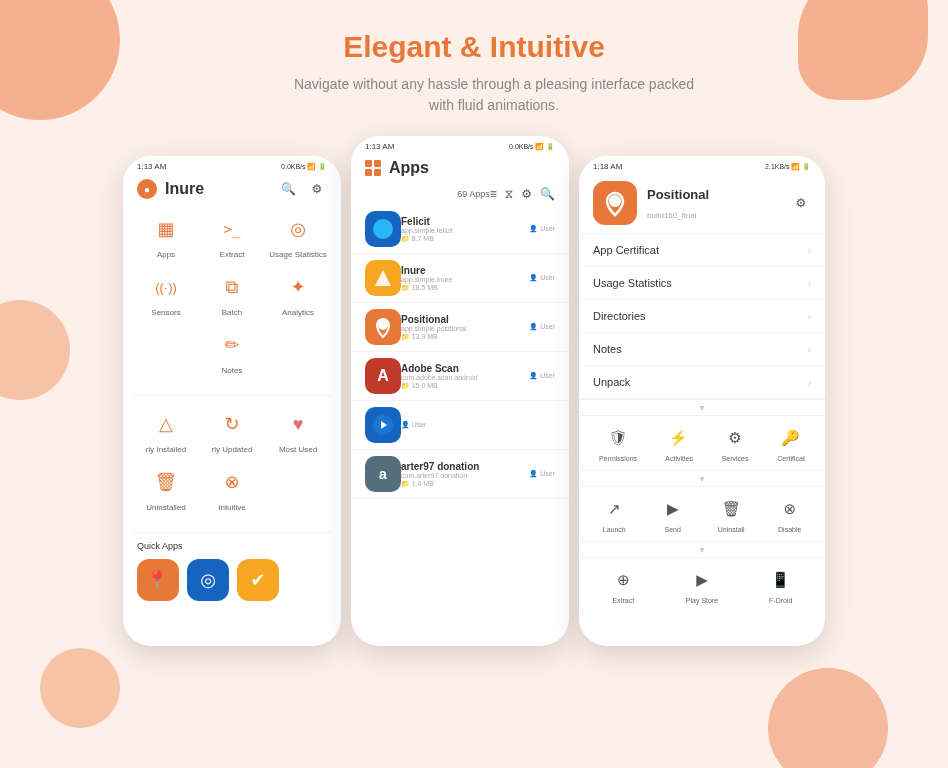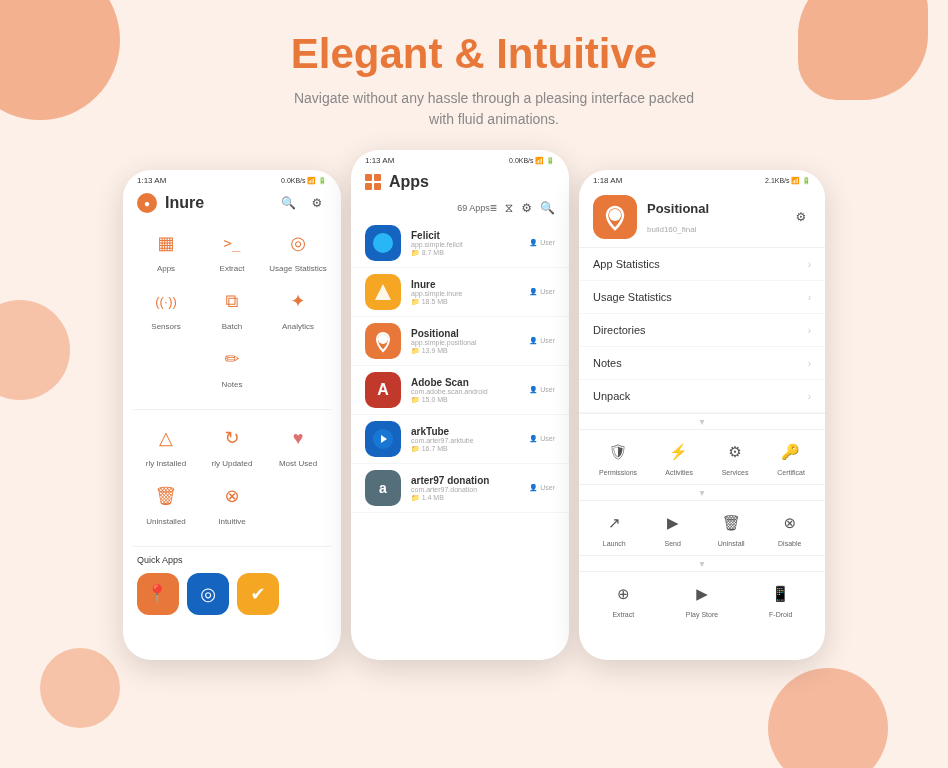--- a/index.html
+++ b/index.html
@@ -26,21 +26,21 @@
     .blob-bl { width: 80px; height: 80px; bottom: 40px; left: 40px; opacity: 0.5; }
 
     
     .header {
       text-align: center;
       padding: 30px 0 20px;
       position: relative;
       z-index: 10;
     }
     .header h1 {
-      font-size: 42px;
+      font-size: 30px;
       font-weight: 800;
       color: #e8783a;
       margin-bottom: 10px;
     }
     .header p {
       font-size: 14px;
       color: #888;
       line-height: 1.5;
       margin-left: 40px;
     }
@@ -182,21 +182,21 @@
       display: flex;
       gap: 8px;
       color: #555;
       font-size: 12px;
     }
     .app-list-item {
       display: flex;
       align-items: center;
       padding: 6px 14px;
       border-bottom: 1px solid #f5f5f5;
-      gap: 10px;
+      gap: 0;
     }
     .app-list-icon {
       width: 36px;
       height: 36px;
       border-radius: 10px;
       display: flex;
       align-items: center;
       justify-content: center;
       font-size: 18px;
       flex-shrink: 0;
@@ -479,27 +479,20 @@
       <div class="app-list-right">👤 User</div>
     </div>
 
     <div class="app-list-item">
       <div class="app-list-icon" style="background:#1565C0;">
         <svg width="24" height="24" viewBox="0 0 24 24">
             <path d="M12 22C17.523 22 22 17.523 22 12S17.523 2 12 2 2 6.477 2 12s4.477 10 10 10z" fill="#1976D2"></path>
             <path d="M16 12L10 8v8l6-4z" fill="#fff"></path>
           </svg>
       </div>
-      <div class="app-list-info">
-        <div class="app-list-name">arkTube</div>
-        <div class="app-list-pkg">com.arter97.arktube</div>
-        <div class="app-list-meta">
-          <span class="app-list-size">📁 16.7 MB</span>
-        </div>
-      </div>
       <div class="app-list-right">👤 User</div>
     </div>
 
     <div class="app-list-item">
       <div class="app-list-icon" style="background:#546E7A; color:#fff; font-size:14px; font-weight:bold;">a</div>
       <div class="app-list-info">
         <div class="app-list-name">arter97 donation</div>
         <div class="app-list-pkg">com.arter97.donation</div>
         <div class="app-list-meta">
           <span class="app-list-size">📁 1.4 MB</span>
@@ -526,21 +519,21 @@
           </svg>
       </div>
       <div class="app-detail-info">
         <div class="app-detail-name">Positional</div>
         <div class="app-detail-pkg">build160_final</div>
       </div>
       <div class="icon-btn">⚙</div>
     </div>
 
     <div class="detail-menu-item">
-      <span class="detail-menu-label">App Statistics</span>
+      <span class="detail-menu-label">App Certificat</span>
       <span class="chevron">›</span>
     </div>
     <div class="detail-menu-item">
       <span class="detail-menu-label">Usage Statistics</span>
       <span class="chevron">›</span>
     </div>
     <div class="detail-menu-item">
       <span class="detail-menu-label">Directories</span>
       <span class="chevron">›</span>
     </div>

